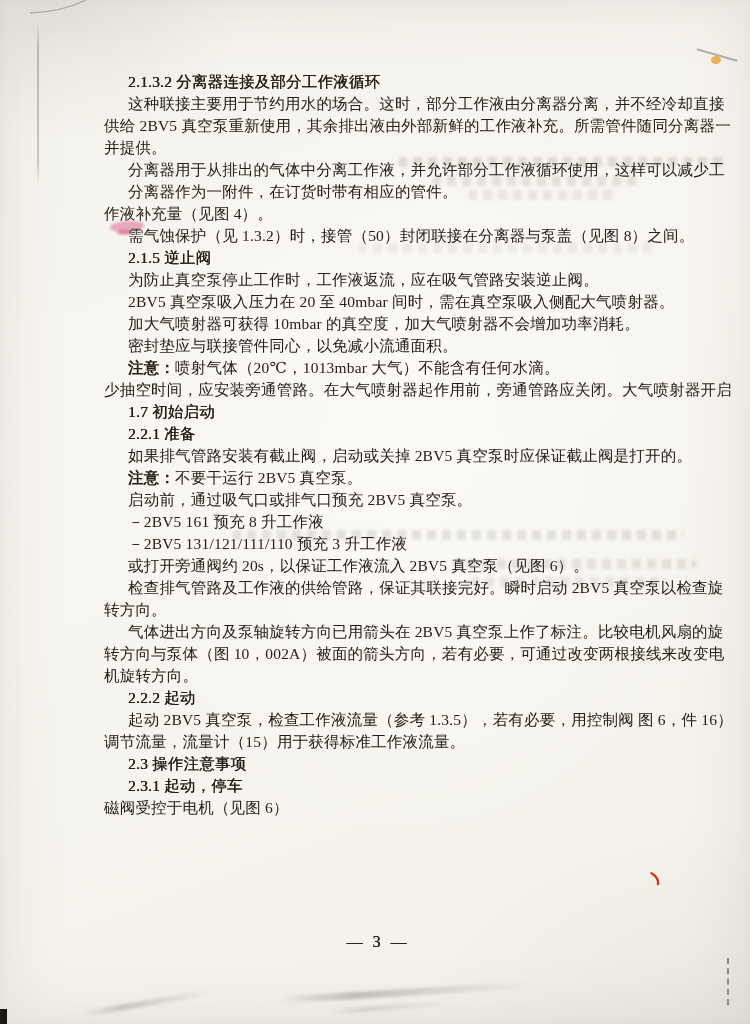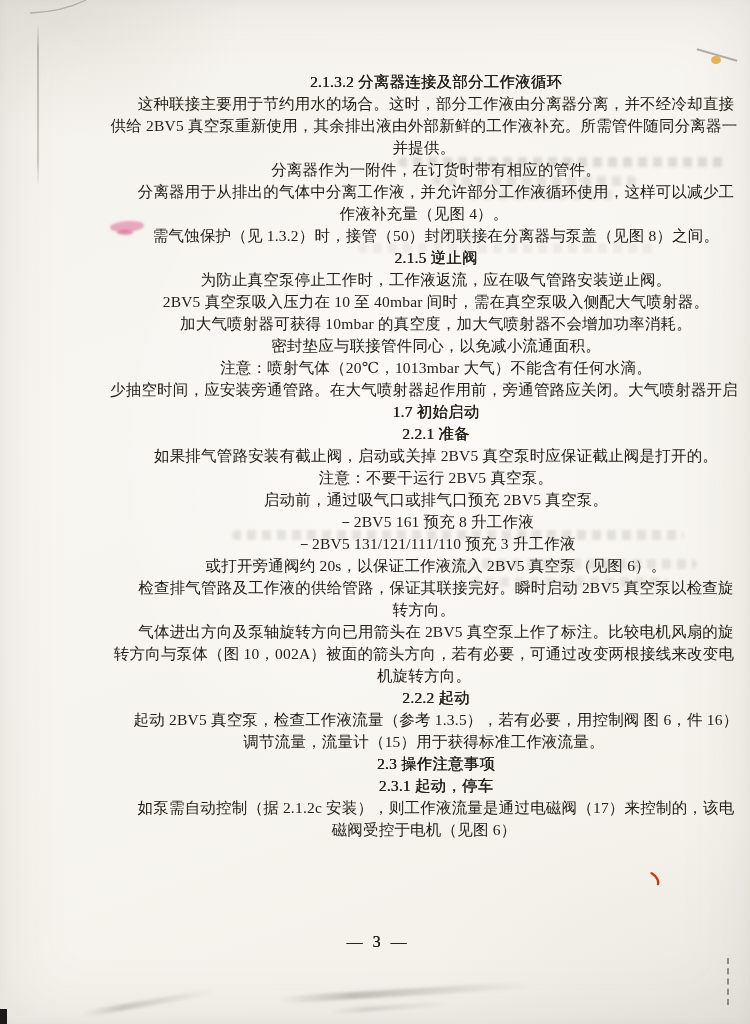--- a/index.html
+++ b/index.html
@@ -10,28 +10,28 @@
     background-image:
       radial-gradient(ellipse 260px 170px at 8% 2%, rgba(140,134,120,.12), transparent 70%),
       radial-gradient(ellipse 420px 260px at 96% 98%, rgba(140,134,120,.08), transparent 70%),
       radial-gradient(ellipse 420px 520px at 55% 45%, rgba(255,255,255,.55), transparent 75%),
       linear-gradient(160deg,#f4f2ec 0%, #f8f6f1 35%, #f6f4ee 65%, #f2f0e9 100%);
   }
   .page::after {
     content:""; position:absolute; inset:0; pointer-events:none;
     box-shadow: inset 0 0 70px rgba(100,94,82,.13), inset 0 0 10px rgba(100,94,82,.05);
   }
-  .text-block { position:absolute; left:104px; top:71px; width:640px;text-align:center; }
+  .text-block { position:absolute; left:104px; top:71px; width:640px; }
   .line {
     height:22px; line-height:22px; font-size:15.5px;
     white-space:nowrap; letter-spacing:.2px;
   }
   .line.indent { padding-left:24px; }
   .line.heading { text-shadow:.35px 0 0 currentColor; }
-  .em { font-weight:normal; }
+  .em { font-weight:bold; }
   .page-number {
     position:absolute; top:933px; left:0; width:756px; text-align:center;
     font-size:16px; letter-spacing:3px; text-shadow:.3px 0 0 currentColor;
   }
   
   .artifact { position:absolute; pointer-events:none; }
   .page-edge-left { left:37px; top:24px; width:1.5px; height:162px;
     background:linear-gradient(rgba(130,124,112,.0), rgba(130,124,112,.45) 15%, rgba(130,124,112,.35) 85%, rgba(130,124,112,0));
     filter:blur(.4px); }
   .top-curl { left:0; top:0; }
@@ -96,27 +96,27 @@
   <div class="artifact dotted-right"></div>
   <div class="artifact fold f1"></div>
   <div class="artifact fold f2"></div>
   <div class="artifact fold f3"></div>
 
   <div class="text-block">
       <div class="line indent heading">2.1.3.2 分离器连接及部分工作液循环</div>
       <div class="line indent">这种联接主要用于节约用水的场合。这时，部分工作液由分离器分离，并不经冷却直接</div>
       <div class="line">供给 2BV5 真空泵重新使用，其余排出液由外部新鲜的工作液补充。所需管件随同分离器一</div>
       <div class="line">并提供。</div>
+      <div class="line indent">分离器用于从排出的气体中分离工作液，并允许部分工作液循环使用，这样可以减少工</div>
       <div class="line indent">分离器作为一附件，在订货时带有相应的管件。</div>
-      <div class="line indent">分离器用于从排出的气体中分离工作液，并允许部分工作液循环使用，这样可以减少工</div>
       <div class="line">作液补充量（见图 4）。</div>
       <div class="line indent">需气蚀保护（见 1.3.2）时，接管（50）封闭联接在分离器与泵盖（见图 8）之间。</div>
       <div class="line indent heading">2.1.5 逆止阀</div>
       <div class="line indent">为防止真空泵停止工作时，工作液返流，应在吸气管路安装逆止阀。</div>
-      <div class="line indent">2BV5 真空泵吸入压力在 10 至 40mbar 间时，需在真空泵吸入侧配大气喷射器。</div>
+      <div class="line indent">2BV5 真空泵吸入压力在 20 至 40mbar 间时，需在真空泵吸入侧配大气喷射器。</div>
       <div class="line indent">加大气喷射器可获得 10mbar 的真空度，加大气喷射器不会增加功率消耗。</div>
       <div class="line indent">密封垫应与联接管件同心，以免减小流通面积。</div>
       <div class="line indent"><span class="em">注意：</span>喷射气体（20℃，1013mbar 大气）不能含有任何水滴。</div>
       <div class="line">少抽空时间，应安装旁通管路。在大气喷射器起作用前，旁通管路应关闭。大气喷射器开启</div>
       <div class="line indent heading">1.7 初始启动</div>
       <div class="line indent heading">2.2.1 准备</div>
       <div class="line indent">如果排气管路安装有截止阀，启动或关掉 2BV5 真空泵时应保证截止阀是打开的。</div>
       <div class="line indent"><span class="em">注意：</span>不要干运行 2BV5 真空泵。</div>
       <div class="line indent">启动前，通过吸气口或排气口预充 2BV5 真空泵。</div>
       <div class="line indent">－2BV5 161 预充 8 升工作液</div>
@@ -125,18 +125,17 @@
       <div class="line indent">检查排气管路及工作液的供给管路，保证其联接完好。瞬时启动 2BV5 真空泵以检查旋</div>
       <div class="line">转方向。</div>
       <div class="line indent">气体进出方向及泵轴旋转方向已用箭头在 2BV5 真空泵上作了标注。比较电机风扇的旋</div>
       <div class="line">转方向与泵体（图 10，002A）被面的箭头方向，若有必要，可通过改变两根接线来改变电</div>
       <div class="line">机旋转方向。</div>
       <div class="line indent heading">2.2.2 起动</div>
       <div class="line indent">起动 2BV5 真空泵，检查工作液流量（参考 1.3.5），若有必要，用控制阀  图 6，件 16）</div>
       <div class="line">调节流量，流量计（15）用于获得标准工作液流量。</div>
       <div class="line indent heading">2.3 操作注意事项</div>
       <div class="line indent heading">2.3.1 起动，停车</div>
-      <div class="line indent">如泵需自动控制（据 2.1.2c 安装），则工作液流量是通过电磁阀（17）来控制的，该电</div>
       <div class="line">磁阀受控于电机（见图 6）</div>
     </div>
 
   <div class="page-number">— 3 —</div>
 </div>
 
 </body></html>

